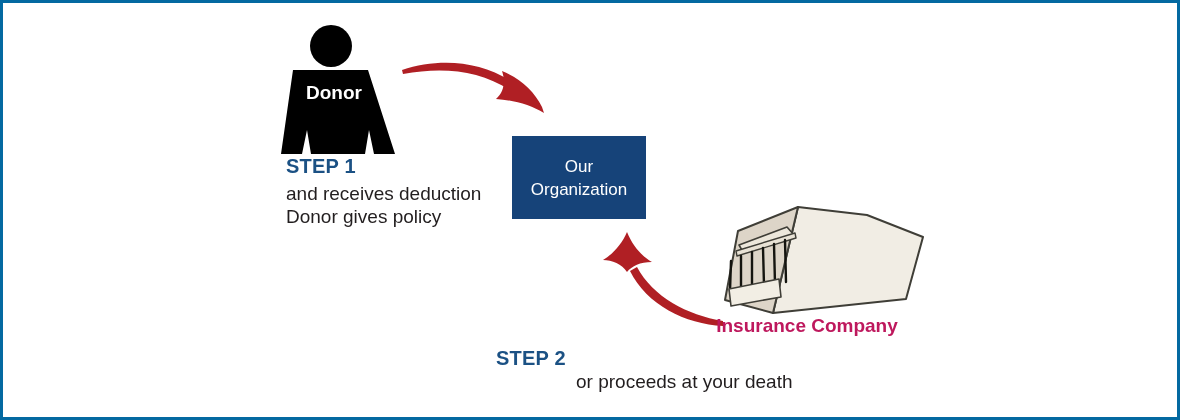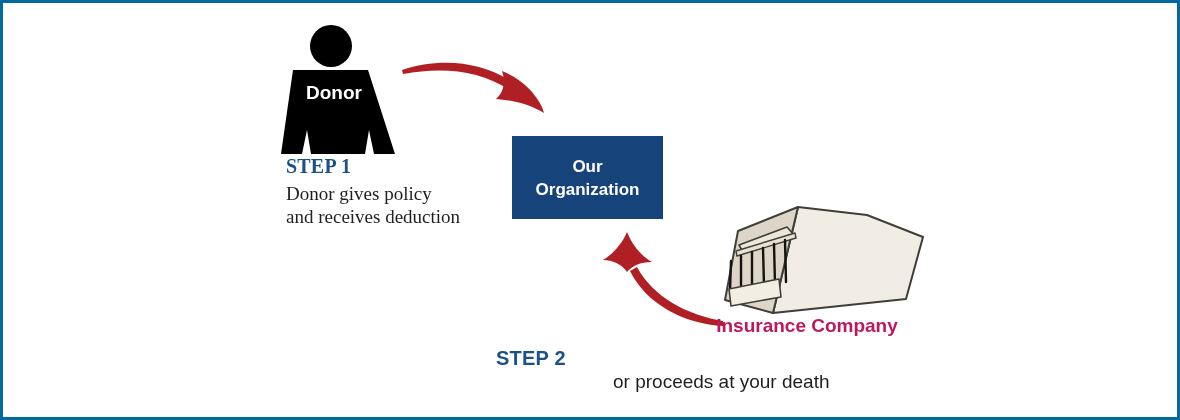--- a/index.html
+++ b/index.html
@@ -23,41 +23,41 @@
     font-size: 20px;
     font-weight: bold;
     color: #1b5184;
     letter-spacing: 0.2px;
   }
   .step-text {
     font-size: 19px;
     color: #221e1f;
     line-height: 23px;
   }
-  .step1-block { left: 283px; top: 152px; width: 240px; font-family: Liberation Serif, serif; }
+  .step1-block { left: 283px; top: 152px; width: 240px; }
   .step1-block .step-title { display: block; margin-bottom: 4px; }
 
   .step2-block { left: 493px; top: 344px; width: 460px; }
   .step2-line1 { display: flex; align-items: baseline; gap: 21px; }
-  .step2-line2 { margin-left: 117px; }
+  .step2-line2 { margin-left: 80px; }
 
   
   .arrow1-svg { left: 396px; top: 55px; width: 148px; height: 62px; }
   .arrow2-svg { left: 598px; top: 226px; width: 128px; height: 102px; }
 
   
   .org-box {
-    left: 509px; top: 133px; width: 151px; height: 83px;
+    left: 509px; top: 133px; width: 134px; height: 83px;
     background: #164379;
     display: flex;
     flex-direction: column;
     align-items: center;
     justify-content: center;
     color: #ffffff;
-    font-weight: bold;
+    font-weight: normal;
     font-size: 17px;
     line-height: 23px;
     text-align: center;
   }
 
   
   .building-svg { left: 716px; top: 202px; width: 208px; height: 112px; }
   .insurance-label {
     left: 704px; top: 312px; width: 200px;
     text-align: center;
@@ -72,22 +72,22 @@
 <div class="frame">
 
   <svg class="abs donor-svg" viewBox="0 0 118 132">
     <circle cx="52" cy="21" r="21" fill="#000000"></circle>
     <path d="M14,45 L89,45 L116,129 L95,129 L90,105 L86,129 L32,129 L28,105 L23,129 L2,129 Z" fill="#000000"></path>
     <text x="55" y="74" text-anchor="middle" font-family="Liberation Sans, sans-serif" font-size="19" font-weight="bold" fill="#ffffff">Donor</text>
   </svg>
 
   <div class="abs step1-block">
     <span class="step-title">STEP 1</span>
+    <div class="step-text">and receives deduction</div>
     <div class="step-text">Donor gives policy</div>
-    <div class="step-text">and receives deduction</div>
   </div>
 
   <svg class="abs arrow1-svg" viewBox="0 0 148 62">
     <path d="M3,12 C 40,0 82,2 116,26 C 117,27 118,29 118,30 L 112,33 C 80,12 44,9 4,16 Z" fill="#b01f24"></path>
     <path d="M103,13 C 122,21 135,33 143,49 L 145,55 C 132,47 114,42 97,41 C 106,33 106,22 103,13 Z" fill="#b01f24"></path>
   </svg>
 
   <div class="abs org-box">
     <span>Our</span>
     <span>Organization</span>

